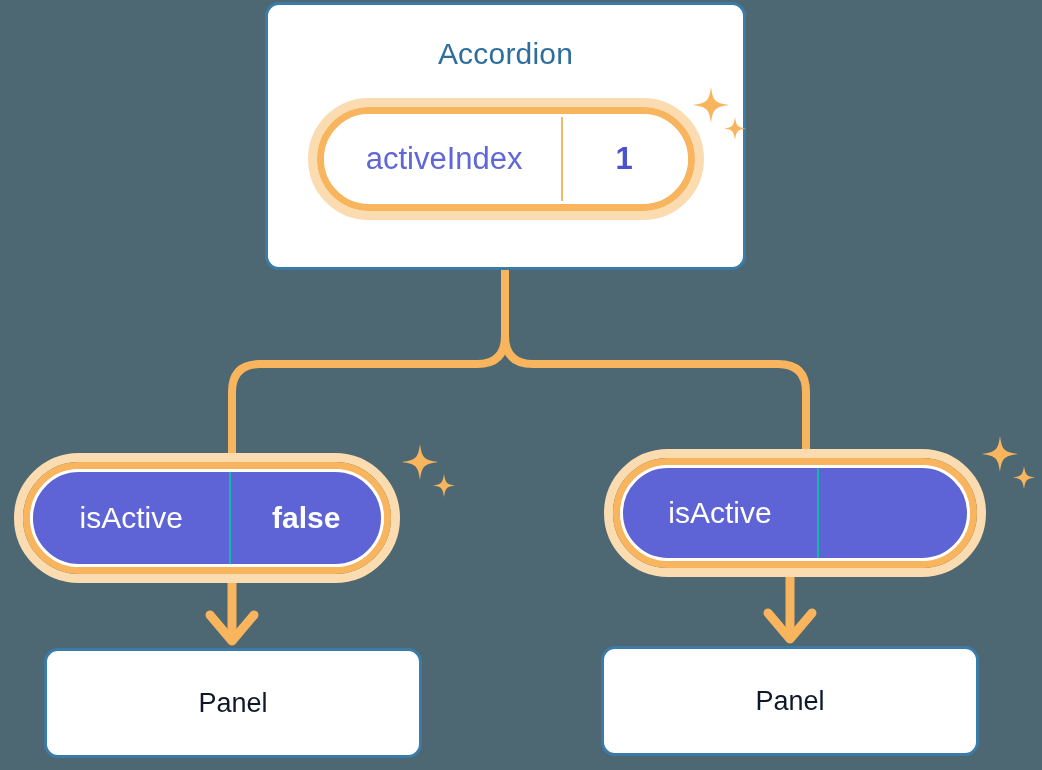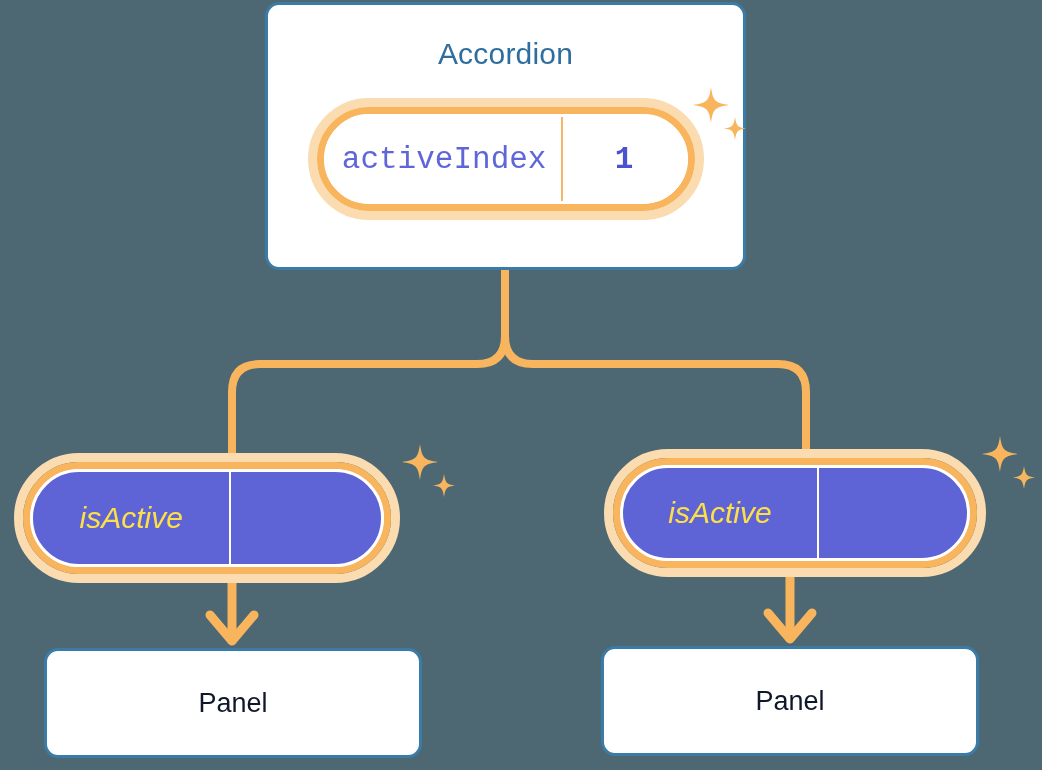--- a/index.html
+++ b/index.html
@@ -101,21 +101,20 @@
     justify-content: center;
     box-sizing: border-box;
   }
 
   
   #pill-activeindex {
     left: 308px;
     top: 98px;
     width: 396px;
     height: 122px;
-    font-family: Liberation Mono, monospace;
   }
   #pill-activeindex .pill-inner {
     background: #ffffff;
     border-color: #f8b55d;
   }
   #pill-activeindex .pill-body {
     flex: 1;
     display: flex;
     background: #ffffff;
     border-radius: 999px;
@@ -143,24 +142,23 @@
   .pill-purple .pill-body {
     flex: 1;
     display: flex;
     background: #5e64d6;
     border-radius: 999px;
     border: 3px solid #ffffff;
     box-sizing: border-box;
   }
   .pill-purple .pill-key {
     flex: 0 0 57%;
-    color: #fde047;
+    color: #ffffff;
     font-size: 30px;
-    border-right: 2px solid #ffffff;
-    font-style: italic;
+    border-right: 2px solid #14b8a6;
   }
   .pill-purple .pill-val {
     flex: 1;
     color: #ffffff;
     font-size: 30px;
     font-weight: bold;
   }
 
   #pill-isactive-false {
     left: 14px;
@@ -220,20 +218,21 @@
 
   <svg class="sparkle" id="sparkles-accordion" viewBox="0 0 60 62">
     <path d="M 21 3 C 23 17 25 19 39 21 C 25 23 23 25 21 39 C 19 25 17 23 3 21 C 17 19 19 17 21 3 Z" fill="#f8b55d"></path>
     <path d="M 45 33 C 46.4 42 47.6 43.2 56 44.5 C 47.6 45.8 46.4 47 45 56 C 43.6 47 42.4 45.8 34 44.5 C 42.4 43.2 43.6 42 45 33 Z" fill="#f8b55d"></path>
   </svg>
 
   <div class="pill pill-purple" id="pill-isactive-false">
     <div class="pill-inner">
       <div class="pill-body">
         <div class="pill-key">isActive</div>
+        <div class="pill-val">false</div>
       </div>
     </div>
   </div>
 
   <svg class="sparkle" id="sparkles-false" viewBox="0 0 62 64">
     <path d="M 22 4 C 24 18 26 20 40 22 C 26 24 24 26 22 40 C 20 26 18 24 4 22 C 18 20 20 18 22 4 Z" fill="#f8b55d"></path>
     <path d="M 46 34 C 47.4 43 48.6 44.2 57 45.5 C 48.6 46.8 47.4 48 46 57 C 44.6 48 43.4 46.8 35 45.5 C 43.4 44.2 44.6 43 46 34 Z" fill="#f8b55d"></path>
   </svg>
 
   <div class="card" id="panel-left">

